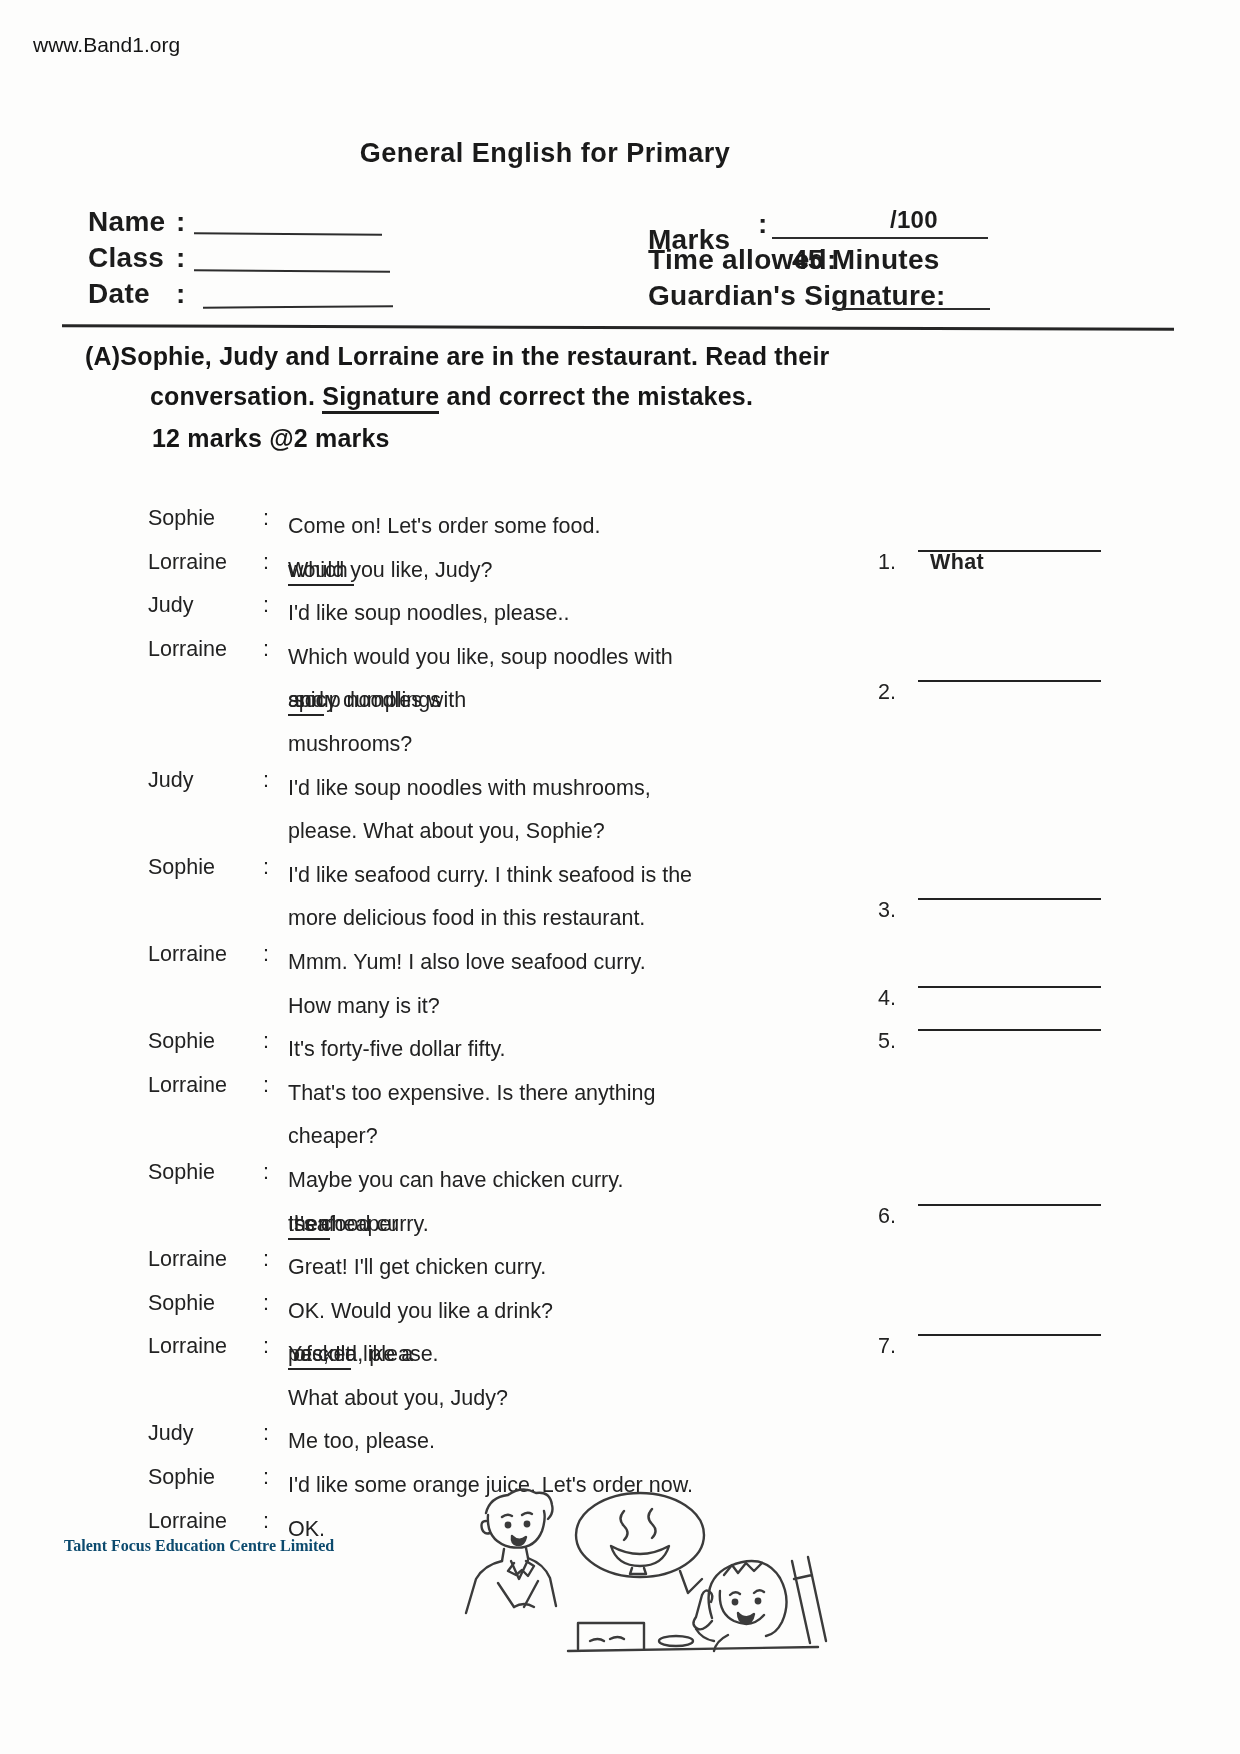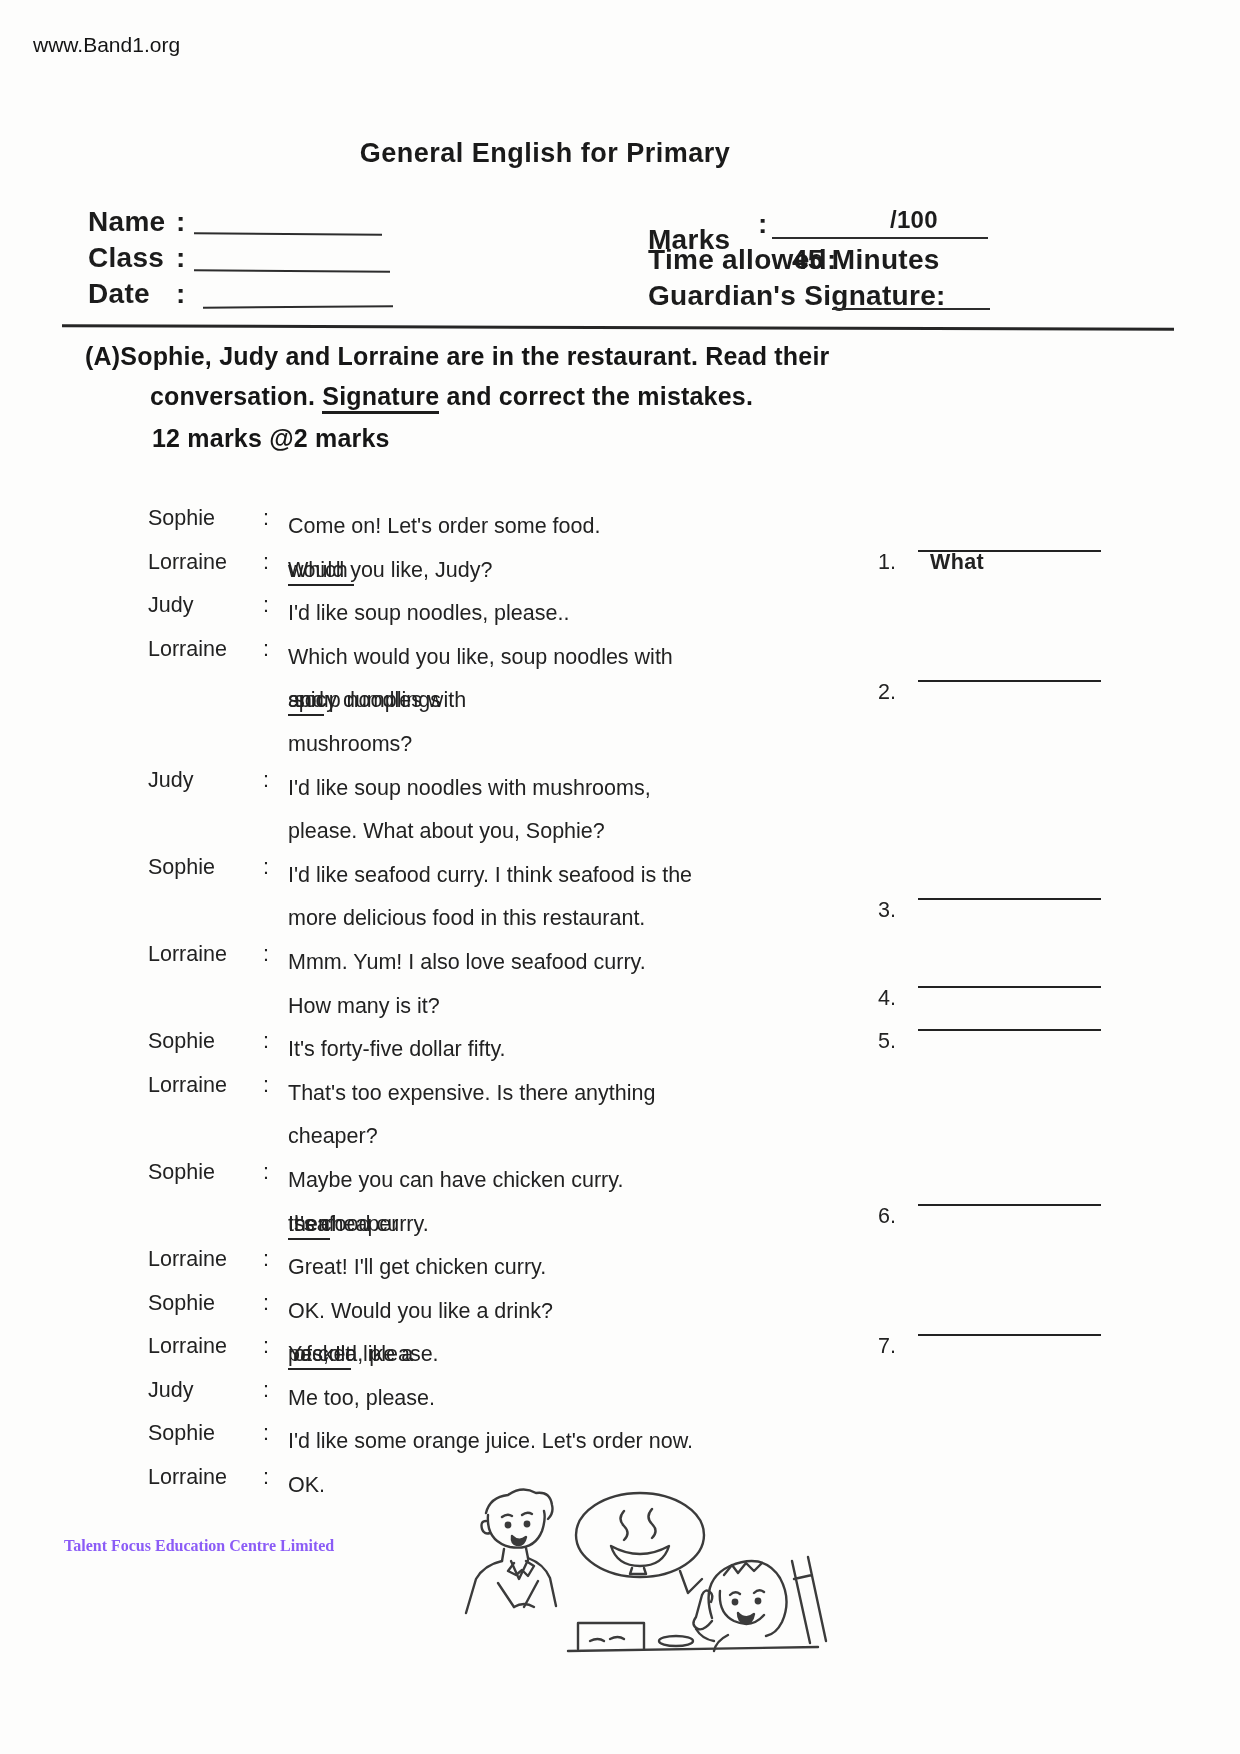--- a/index.html
+++ b/index.html
@@ -22,21 +22,21 @@
   .drow{position:relative;height:43.6px;width:1240px;}
   .drow span{position:absolute;top:8px;font-size:21.5px;white-space:pre;color:#222;}
   .spk{left:148px;} .colon{left:263px;} .txt{left:288px;}
   .txt .useg{border-bottom:2.5px solid #232323;padding-bottom:1px;}
   .anum{left:878px;}
   .aline{position:absolute;left:918px;top:36px;width:183px;border-top:2.5px solid #222;height:0;}
   .atext{position:absolute;left:930px;top:4px;font-size:24px;font-weight:bold;
          letter-spacing:.4px;color:#1a1a1a;}
   
   .footer{position:absolute;left:64px;top:1537px;font-size:16px;font-weight:bold;
-          font-family:"Liberation Serif",serif;color:#8b5cf6;}
+          font-family:"Liberation Serif",serif;color:#0c4a6e;}
   .illus{position:absolute;left:428px;top:1483px;}
 </style>
 </head>
 <body>
 
 <div class="page">
 
   <div class="watermark">www.Band1.org</div>
 
   <div class="title">General English for Primary</div>
@@ -164,20 +164,23 @@
         <span class="spk">Sophie</span>
         <span class="colon">:</span>
         <span class="txt"><span>OK. Would you like a drink?</span></span>
       </div>
       <div class="drow">
         <span class="spk">Lorraine</span>
         <span class="colon">:</span>
         <span class="txt"><span>Yes, I'd like a </span><span class="useg">packet</span><span> of cola, please.</span></span>
         <span class="anum">7.</span>
         <span class="aline"></span>
+      </div>
+      <div class="drow">
+        <span class="txt"><span>What about you, Judy?</span></span>
       </div>
       <div class="drow">
         <span class="spk">Judy</span>
         <span class="colon">:</span>
         <span class="txt"><span>Me too, please.</span></span>
       </div>
       <div class="drow">
         <span class="spk">Sophie</span>
         <span class="colon">:</span>
         <span class="txt"><span>I'd like some orange juice. Let's order now.</span></span>

